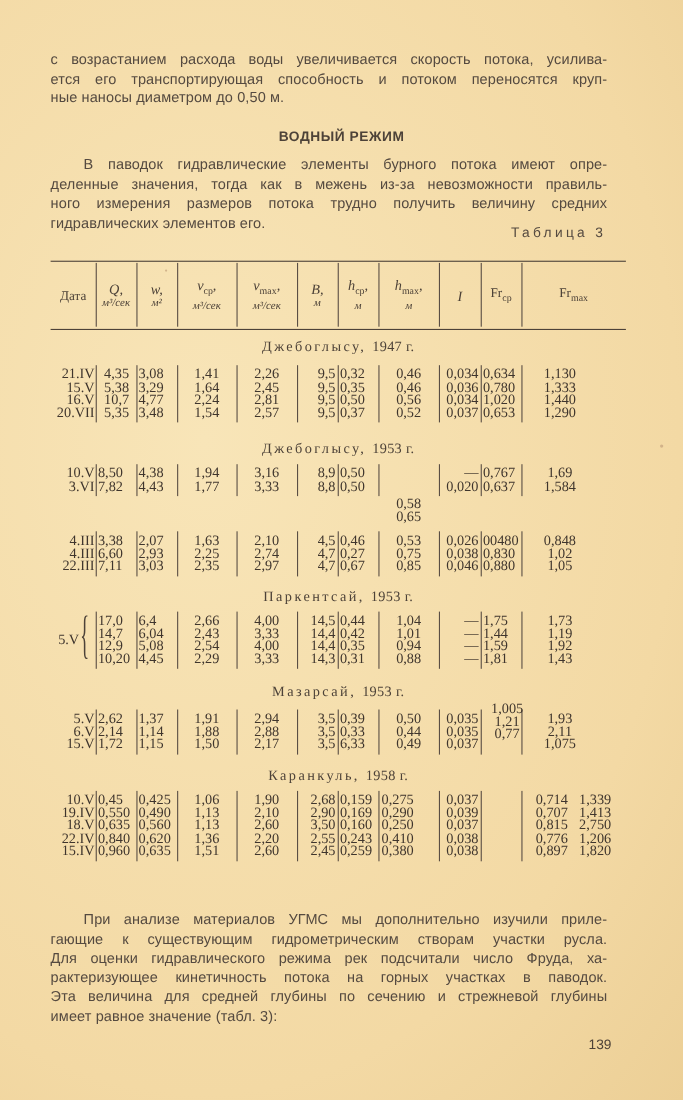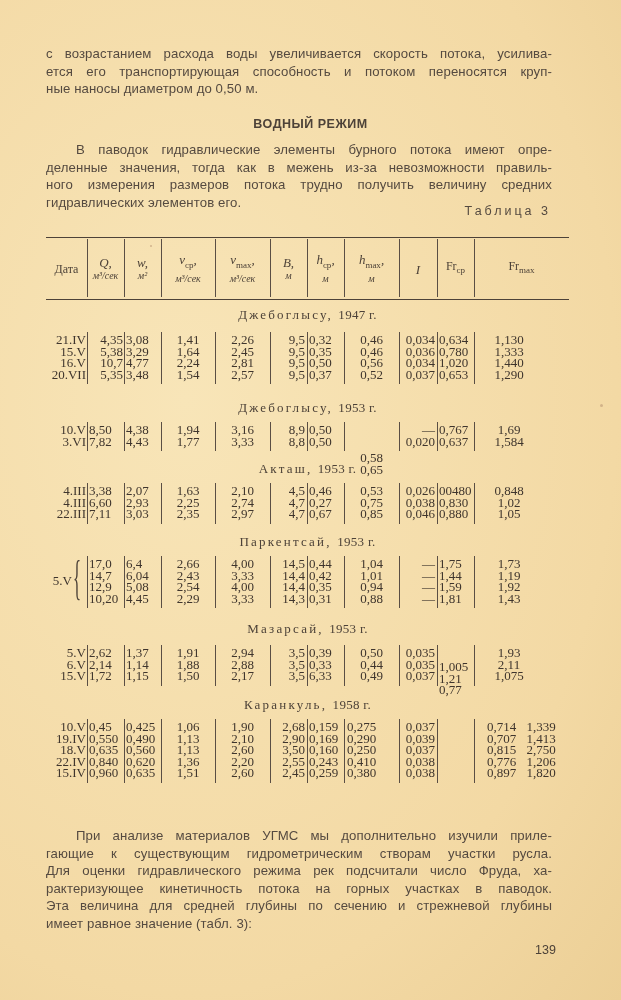--- a/index.html
+++ b/index.html
@@ -145,21 +145,21 @@
     <div class="vline" style="left: 78px; top: 95px; height: 52.4px;"></div>
     <div class="vline" style="left: 115px; top: 95px; height: 52.4px;"></div>
     <div class="vline" style="left: 169px; top: 95px; height: 52.4px;"></div>
     <div class="vline" style="left: 224px; top: 95px; height: 52.4px;"></div>
     <div class="vline" style="left: 261px; top: 95px; height: 52.4px;"></div>
     <div class="vline" style="left: 298px; top: 95px; height: 52.4px;"></div>
     <div class="vline" style="left: 353px; top: 95px; height: 52.4px;"></div>
     <div class="vline" style="left: 391px; top: 95px; height: 52.4px;"></div>
     <div class="vline" style="left: 428px; top: 95px; height: 52.4px;"></div>
     <div class="col" style="left: 0px; width: 40px; top: 97px; text-align: right;"><span class="c">21.IV</span><span class="c">15.V</span><span class="c">16.V</span><span class="c">20.VII</span></div>
-    <div class="col" style="left: 43px; width: 34px; top: 97px; text-align: right;"><span class="c">4,35</span><span class="c">5,38</span><span class="c">10,7</span><span class="c">5,35</span></div>
+    <div class="col" style="left: 43px; width: 34px; top: 97px; text-align: center;"><span class="c">4,35</span><span class="c">5,38</span><span class="c">10,7</span><span class="c">5,35</span></div>
     <div class="col" style="left: 80px; width: 34px; top: 97px; text-align: left;"><span class="c">3,08</span><span class="c">3,29</span><span class="c">4,77</span><span class="c">3,48</span></div>
     <div class="col" style="left: 115px; width: 54px; top: 97px; text-align: center;"><span class="c">1,41</span><span class="c">1,64</span><span class="c">2,24</span><span class="c">1,54</span></div>
     <div class="col" style="left: 169px; width: 55px; top: 97px; text-align: center;"><span class="c">2,26</span><span class="c">2,45</span><span class="c">2,81</span><span class="c">2,57</span></div>
     <div class="col" style="left: 224px; width: 35px; top: 97px; text-align: right;"><span class="c">9,5</span><span class="c">9,5</span><span class="c">9,5</span><span class="c">9,5</span></div>
     <div class="col" style="left: 263px; width: 34px; top: 97px; text-align: left;"><span class="c">0,32</span><span class="c">0,35</span><span class="c">0,50</span><span class="c">0,37</span></div>
     <div class="col" style="left: 298px; width: 55px; top: 97px; text-align: center;"><span class="c">0,46</span><span class="c">0,46</span><span class="c">0,56</span><span class="c">0,52</span></div>
     <div class="col" style="left: 355px; width: 34px; top: 97px; text-align: right;"><span class="c">0,034</span><span class="c">0,036</span><span class="c">0,034</span><span class="c">0,037</span></div>
     <div class="col" style="left: 393px; width: 34px; top: 97px; text-align: left;"><span class="c">0,634</span><span class="c">0,780</span><span class="c">1,020</span><span class="c">0,653</span></div>
     <div class="col" style="left: 428px; width: 70px; top: 97px; text-align: center;"><span class="c">1,130</span><span class="c">1,333</span><span class="c">1,440</span><span class="c">1,290</span></div>
     <div class="group-title" style="top: 163px;"><span>Джебоглысу,</span> <span class="yr">1953 г.</span></div>
@@ -177,21 +177,20 @@
     <div class="col" style="left: 43px; width: 34px; top: 187px; text-align: left;"><span class="c">8,50</span><span class="c">7,82</span></div>
     <div class="col" style="left: 80px; width: 34px; top: 187px; text-align: left;"><span class="c">4,38</span><span class="c">4,43</span></div>
     <div class="col" style="left: 115px; width: 54px; top: 187px; text-align: center;"><span class="c">1,94</span><span class="c">1,77</span></div>
     <div class="col" style="left: 169px; width: 55px; top: 187px; text-align: center;"><span class="c">3,16</span><span class="c">3,33</span></div>
     <div class="col" style="left: 224px; width: 35px; top: 187px; text-align: right;"><span class="c">8,9</span><span class="c">8,8</span></div>
     <div class="col" style="left: 263px; width: 34px; top: 187px; text-align: left;"><span class="c">0,50</span><span class="c">0,50</span></div>
     <div class="col" style="left: 298px; width: 55px; top: 187px; text-align: center; margin-top: 28px;"><span class="c">0,58</span><span class="c">0,65</span></div>
     <div class="col" style="left: 355px; width: 34px; top: 187px; text-align: right;"><span class="c">—</span><span class="c">0,020</span></div>
     <div class="col" style="left: 393px; width: 34px; top: 187px; text-align: left;"><span class="c">0,767</span><span class="c">0,637</span></div>
     <div class="col" style="left: 428px; width: 70px; top: 187px; text-align: center;"><span class="c">1,69</span><span class="c">1,584</span></div>
-    <div class="group-title" style="top: 224px;"><span>Акташ,</span> <span class="yr">1953 г.</span></div>
     <div class="vline" style="left: 41px; top: 246px; height: 40.8px;"></div>
     <div class="vline" style="left: 78px; top: 246px; height: 40.8px;"></div>
     <div class="vline" style="left: 115px; top: 246px; height: 40.8px;"></div>
     <div class="vline" style="left: 169px; top: 246px; height: 40.8px;"></div>
     <div class="vline" style="left: 224px; top: 246px; height: 40.8px;"></div>
     <div class="vline" style="left: 261px; top: 246px; height: 40.8px;"></div>
     <div class="vline" style="left: 298px; top: 246px; height: 40.8px;"></div>
     <div class="vline" style="left: 353px; top: 246px; height: 40.8px;"></div>
     <div class="vline" style="left: 391px; top: 246px; height: 40.8px;"></div>
     <div class="vline" style="left: 428px; top: 246px; height: 40.8px;"></div>
@@ -243,21 +242,21 @@
     <div class="vline" style="left: 428px; top: 408px; height: 40.8px;"></div>
     <div class="col" style="left: 0px; width: 40px; top: 410px; text-align: right;"><span class="c">5.V</span><span class="c">6.V</span><span class="c">15.V</span></div>
     <div class="col" style="left: 43px; width: 34px; top: 410px; text-align: left;"><span class="c">2,62</span><span class="c">2,14</span><span class="c">1,72</span></div>
     <div class="col" style="left: 80px; width: 34px; top: 410px; text-align: left;"><span class="c">1,37</span><span class="c">1,14</span><span class="c">1,15</span></div>
     <div class="col" style="left: 115px; width: 54px; top: 410px; text-align: center;"><span class="c">1,91</span><span class="c">1,88</span><span class="c">1,50</span></div>
     <div class="col" style="left: 169px; width: 55px; top: 410px; text-align: center;"><span class="c">2,94</span><span class="c">2,88</span><span class="c">2,17</span></div>
     <div class="col" style="left: 224px; width: 35px; top: 410px; text-align: right;"><span class="c">3,5</span><span class="c">3,5</span><span class="c">3,5</span></div>
     <div class="col" style="left: 263px; width: 34px; top: 410px; text-align: left;"><span class="c">0,39</span><span class="c">0,33</span><span class="c">6,33</span></div>
     <div class="col" style="left: 298px; width: 55px; top: 410px; text-align: center;"><span class="c">0,50</span><span class="c">0,44</span><span class="c">0,49</span></div>
     <div class="col" style="left: 355px; width: 34px; top: 410px; text-align: right;"><span class="c">0,035</span><span class="c">0,035</span><span class="c">0,037</span></div>
-    <div class="col" style="left: 393px; width: 44px; top: 424px; text-align: left;"><span class="c">1,005</span><span class="c">1,21</span><span class="c">0,77</span></div>
+    <div class="col" style="left: 393px; width: 44px; top: 401px; text-align: center;"><span class="c">1,005</span><span class="c">1,21</span><span class="c">0,77</span></div>
     <div class="col" style="left: 428px; width: 70px; top: 410px; text-align: center;"><span class="c">1,93</span><span class="c">2,11</span><span class="c">1,075</span></div>
     <div class="group-title" style="top: 460px;"><span>Каранкуль,</span> <span class="yr">1958 г.</span></div>
     <div class="vline" style="left: 41px; top: 482px; height: 64px;"></div>
     <div class="vline" style="left: 78px; top: 482px; height: 64px;"></div>
     <div class="vline" style="left: 115px; top: 482px; height: 64px;"></div>
     <div class="vline" style="left: 169px; top: 482px; height: 64px;"></div>
     <div class="vline" style="left: 224px; top: 482px; height: 64px;"></div>
     <div class="vline" style="left: 261px; top: 482px; height: 64px;"></div>
     <div class="vline" style="left: 298px; top: 482px; height: 64px;"></div>
     <div class="vline" style="left: 353px; top: 482px; height: 64px;"></div>

